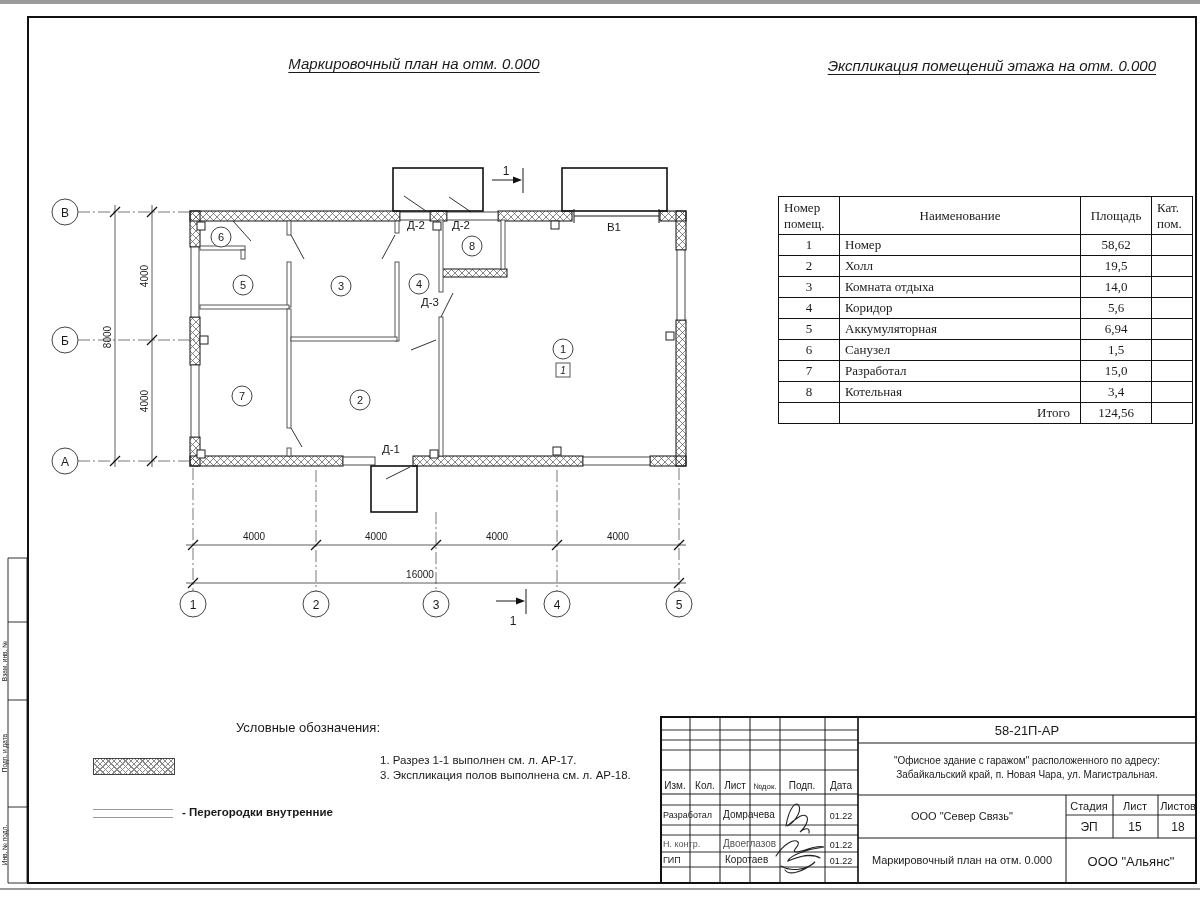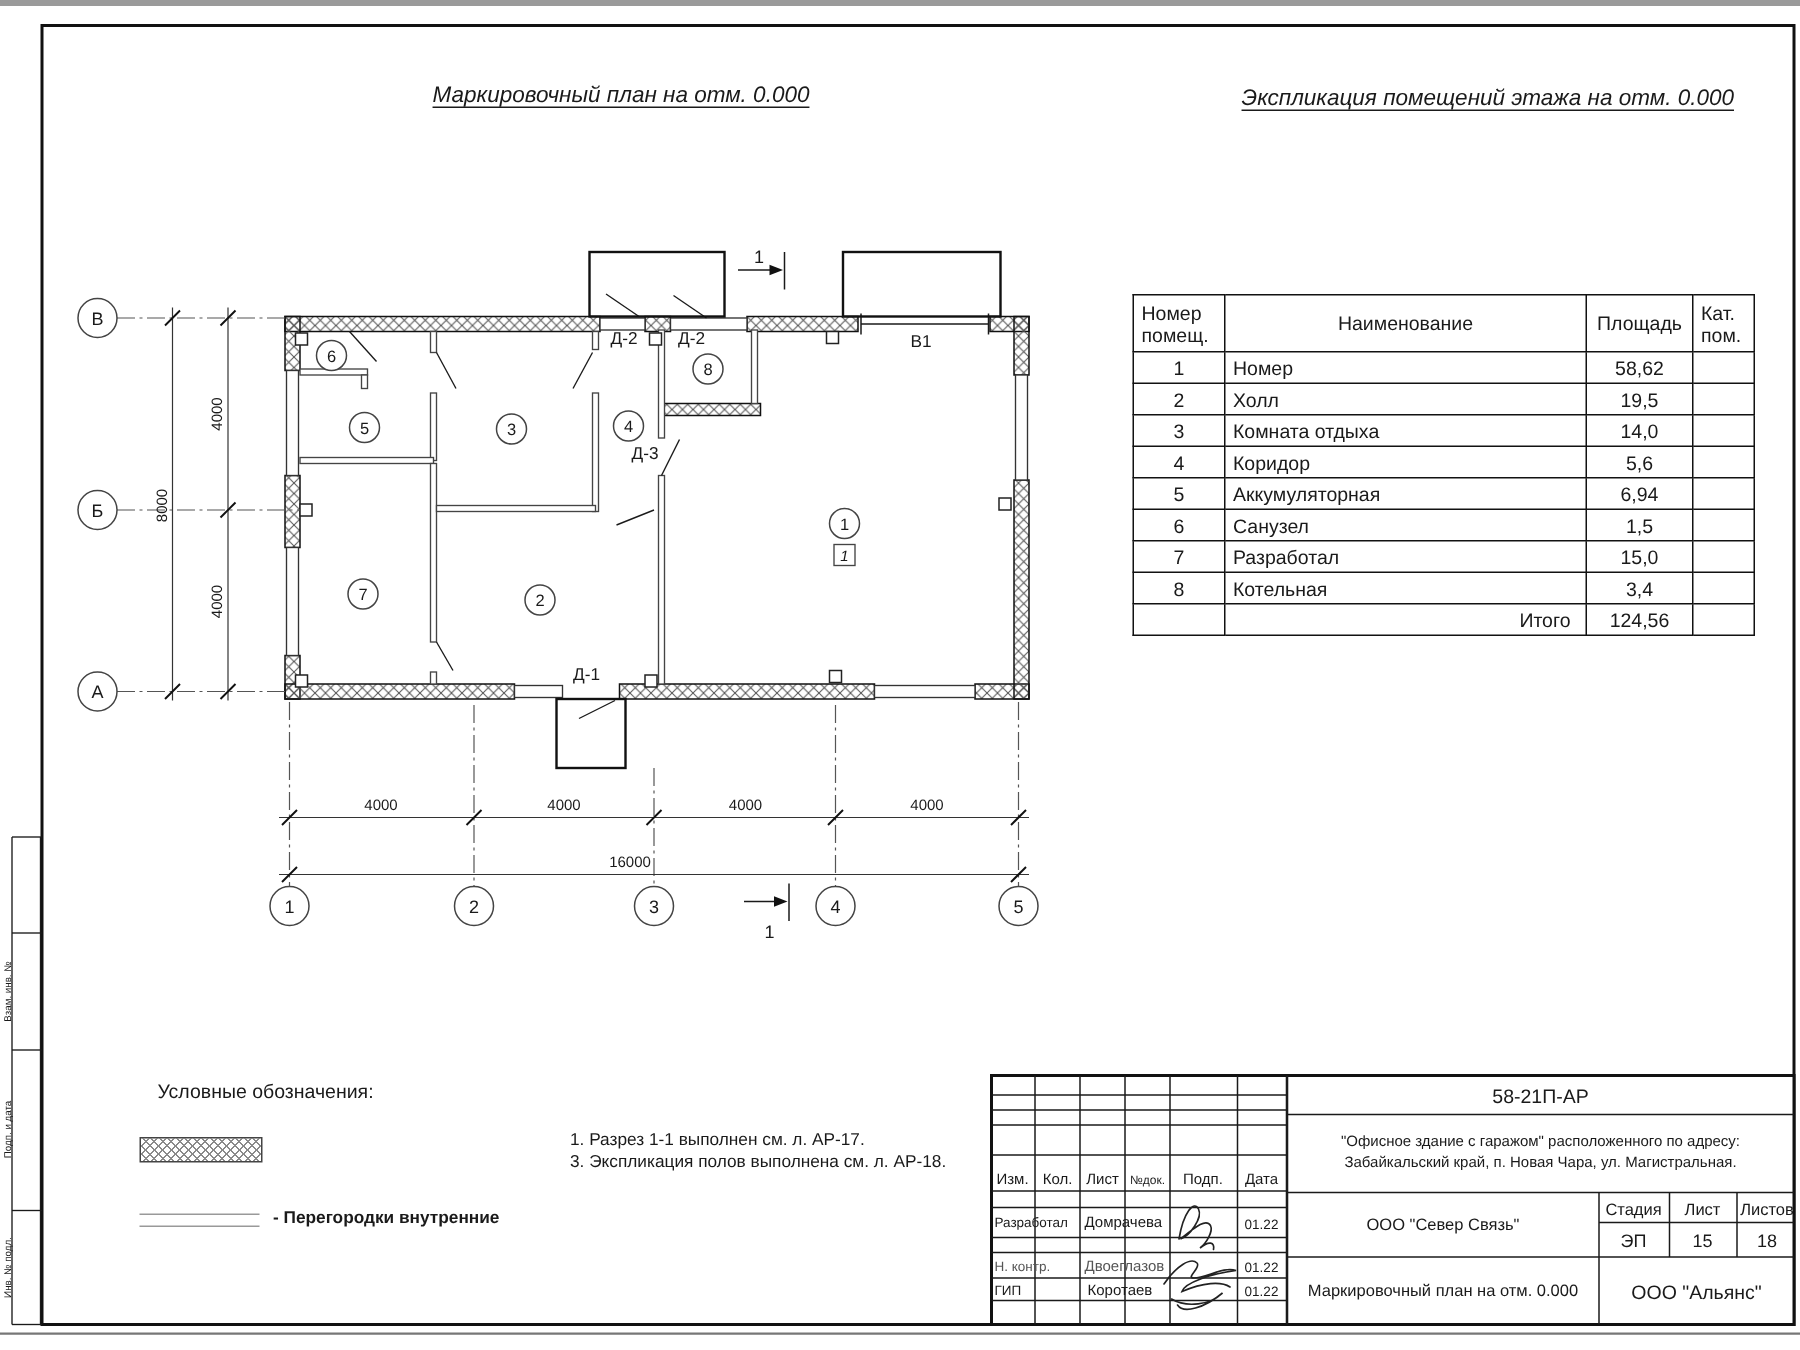--- a/index.html
+++ b/index.html
@@ -13,21 +13,21 @@
   
   table.spec{border-collapse:collapse;font-size:13px;}
   table.spec td,table.spec th{border:1.6px solid #111;padding:0 5px;font-weight:normal;
         height:20px;background:transparent;white-space:nowrap;}
   table.spec th{height:37px;}
   table.spec .c{text-align:center;}
   table.spec .r{text-align:right;padding-right:10px;}
   table.spec .l{text-align:left;}
   
   .legend{font-size:11.5px;line-height:1.25;}
-  .legend .lg-title{font-size:13px;margin-bottom:14px;}
+  .legend .lg-title{font-size:13px;margin-bottom:14px;text-align:right;}
   .sw-hatch{width:80px;height:15px;border:1px solid #444;
      background-image:repeating-linear-gradient(45deg,transparent 0 3px,#8a8a8a 3px 4px),
                       repeating-linear-gradient(-45deg,transparent 0 3px,#8a8a8a 3px 4px);}
   .sw-part{width:80px;height:7px;border-top:1.3px solid #999;border-bottom:1.3px solid #999;background:#fff;}
   .notes{font-size:11.5px;line-height:1.3;}
   .notes p{margin:0;}
   
   text{font-family:"Liberation Sans",sans-serif;fill:#1a1a1a;}
   .t7{font-size:6.5px;} .t8{font-size:8px;} .t9{font-size:9px;} .t10{font-size:10px;}
   .t11{font-size:11px;} .t115{font-size:11.5px;} .t12{font-size:12px;} .t13{font-size:13px;}
@@ -325,21 +325,21 @@
   </g>
 </svg>
 
 <div class="overlay dwg-title" style="left:238px;top:55px;width:352px;">
   <span>Маркировочный план на отм. 0.000</span>
 </div>
 <div class="overlay dwg-title" style="left:736px;top:57px;width:420px;text-align:right;">
   <span>Экспликация помещений этажа на отм. 0.000</span>
 </div>
 
-<div class="overlay" style="left:755px;top:196px;">
+<div class="overlay" style="left:778px;top:196px;font-family:Liberation Serif, serif;">
   <table class="spec">
     <tbody>
           <tr>
       <th class="l" style="width:50px;">
         <span>Номер</span><br><span>помещ.</span>
       </th>
       <th class="c" style="width:230px;margin-left:14px;">Наименование</th>
       <th class="c" style="width:60px;">Площадь</th>
       <th class="l" style="width:30px;">
         <span>Кат.</span><br><span>пом.</span>

